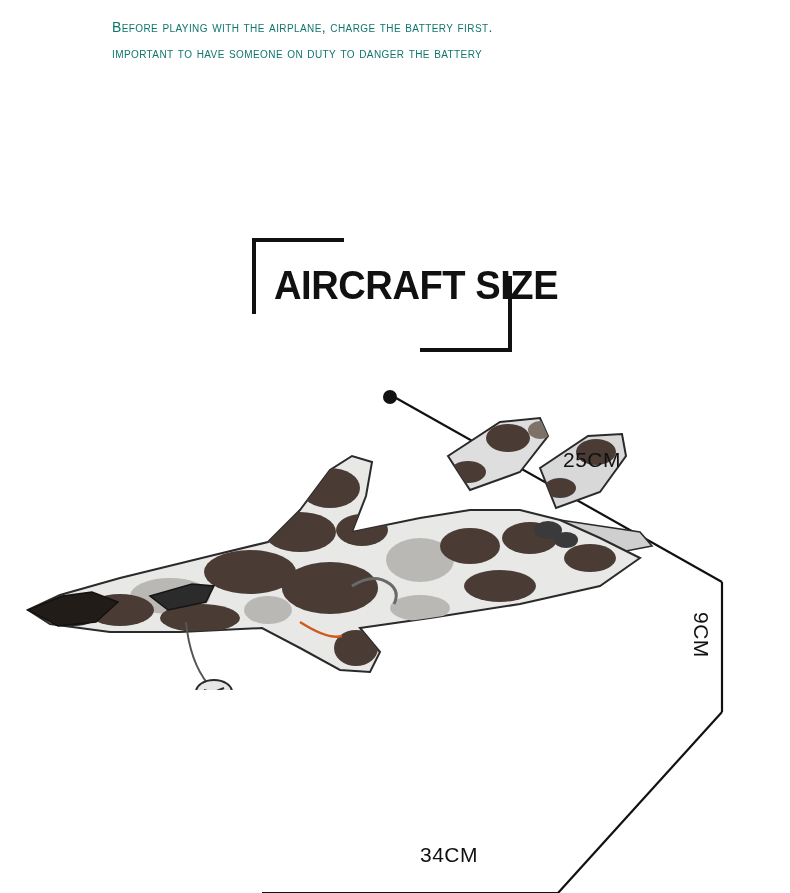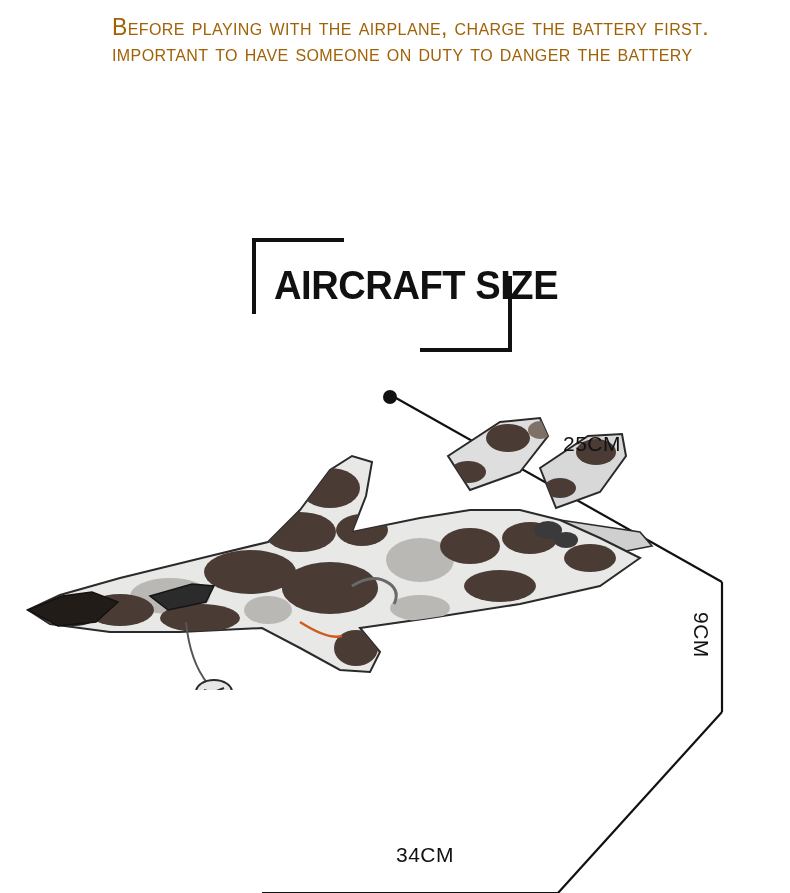--- a/index.html
+++ b/index.html
@@ -18,24 +18,24 @@
 
   
   .warning-block {
     position: absolute;
     left: 112px;
     top: 14px;
     width: 600px;
   }
   .warning-line {
     font-family: "Liberation Sans", sans-serif;
-    font-size: 23px;
+    font-size: 14px;
     letter-spacing: 0.4px;
     line-height: 26px;
-    color: #a16207;
+    color: #0f766e;
     font-variant: small-caps;
     white-space: nowrap;
   }
 
   
   .heading-wrap {
     position: absolute;
     left: 252px;
     top: 238px;
     width: 300px;
@@ -89,22 +89,22 @@
     top: 0;
   }
   .dim-label {
     position: absolute;
     font-family: "Liberation Sans", sans-serif;
     font-size: 21px;
     letter-spacing: 0.5px;
     color: #111;
     white-space: nowrap;
   }
-  .dim-25 { left: 563px; top: 72px; }
-  .dim-34 { left: 396px; top: 483px; }
+  .dim-25 { left: 563px; top: 88px; }
+  .dim-34 { left: 420px; top: 483px; }
   .dim-9  {
     left: 713px; top: 252px;
     transform: rotate(90deg);
     transform-origin: left top;
   }
 
   
   .plane {
     position: absolute;
     left: 40px;

